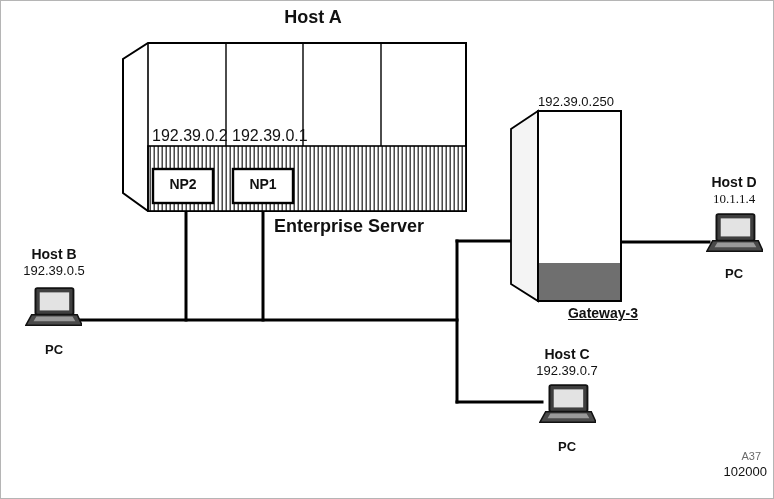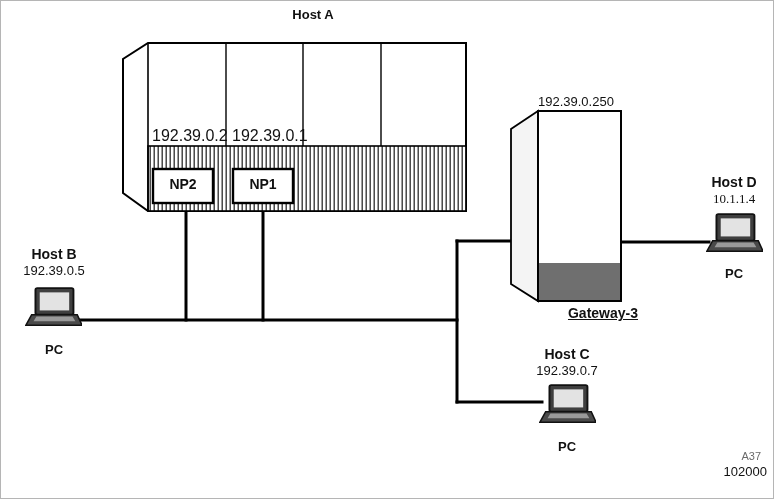--- a/index.html
+++ b/index.html
@@ -9,21 +9,21 @@
     background:#ffffff;
     border:1px solid #b5b5b5;
     box-sizing:border-box;
     font-family:"Liberation Sans", sans-serif;
     overflow:hidden;
   }
   svg.layer{position:absolute;left:0;top:0;}
   .label{position:absolute;white-space:nowrap;color:#111;line-height:1.1;}
   .ctr{transform:translateX(-50%);text-align:center;}
   .b{font-weight:bold;}
-  .t15{font-size:13px;}
+  .t15{font-size:18px;}
   .t14{font-size:14px;}
   .t13{font-size:13px;}
   .t12{font-size:16px;}
   .t11{font-size:11px;}
   .gray{color:#6a6a6a;}
 </style>
 </head>
 <body>
 
 <div class="canvas">
@@ -73,20 +73,21 @@
     <use href="#laptop" x="24" y="286" width="57" height="44"></use>
     <use href="#laptop" x="538" y="383" width="57" height="44"></use>
     <use href="#laptop" x="705" y="212" width="57" height="44"></use>
   </svg>
 
   <div class="label ctr b t15" style="left:312px;top:7px;">Host A</div>
   <div class="label t12" style="left:151px;top:126px;">192.39.0.2</div>
   <div class="label t12" style="left:231px;top:126px;">192.39.0.1</div>
   <div class="label ctr b t14" style="left:182px;top:176px;text-align:center;">NP2</div>
   <div class="label ctr b t14" style="left:262px;top:176px;">NP1</div>
+  <div class="label b t15" style="left:273px;top:216px;">Enterprise Server</div>
 
   <div class="label t13" style="left:537px;top:94px;">192.39.0.250</div>
   <div class="label ctr b t14" style="left:602px;top:305px;text-decoration:underline;">Gateway-3</div>
 
   <div class="label ctr b t14" style="left:53px;top:246px;">Host B</div>
   <div class="label ctr t13" style="left:53px;top:263px;text-align:center;">192.39.0.5</div>
   <div class="label ctr b t13" style="left:53px;top:342px;">PC</div>
 
   <div class="label ctr b t14" style="left:566px;top:346px;">Host C</div>
   <div class="label ctr t13" style="left:566px;top:363px;">192.39.0.7</div>

